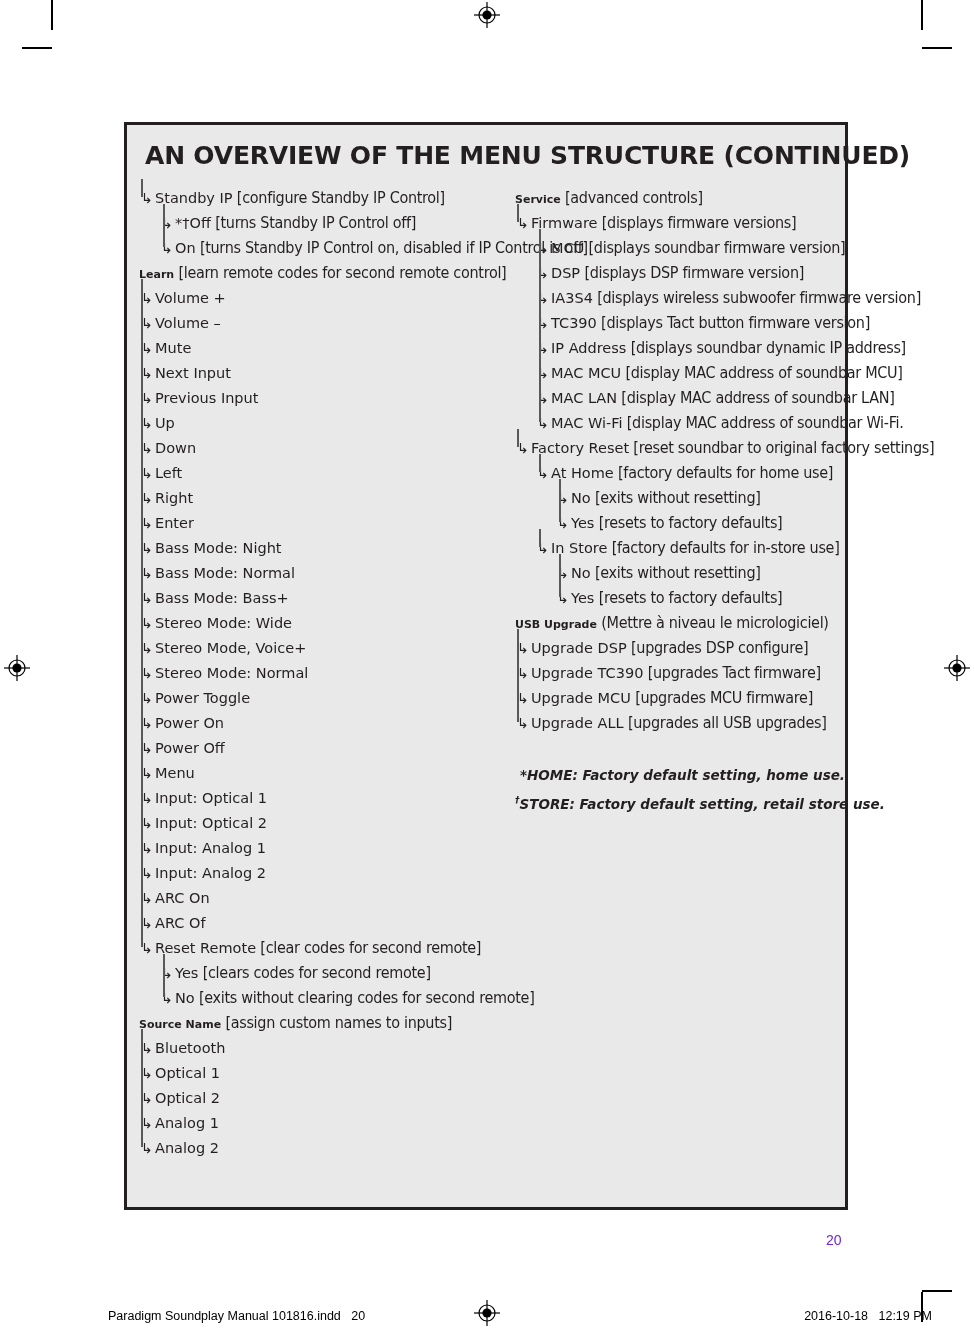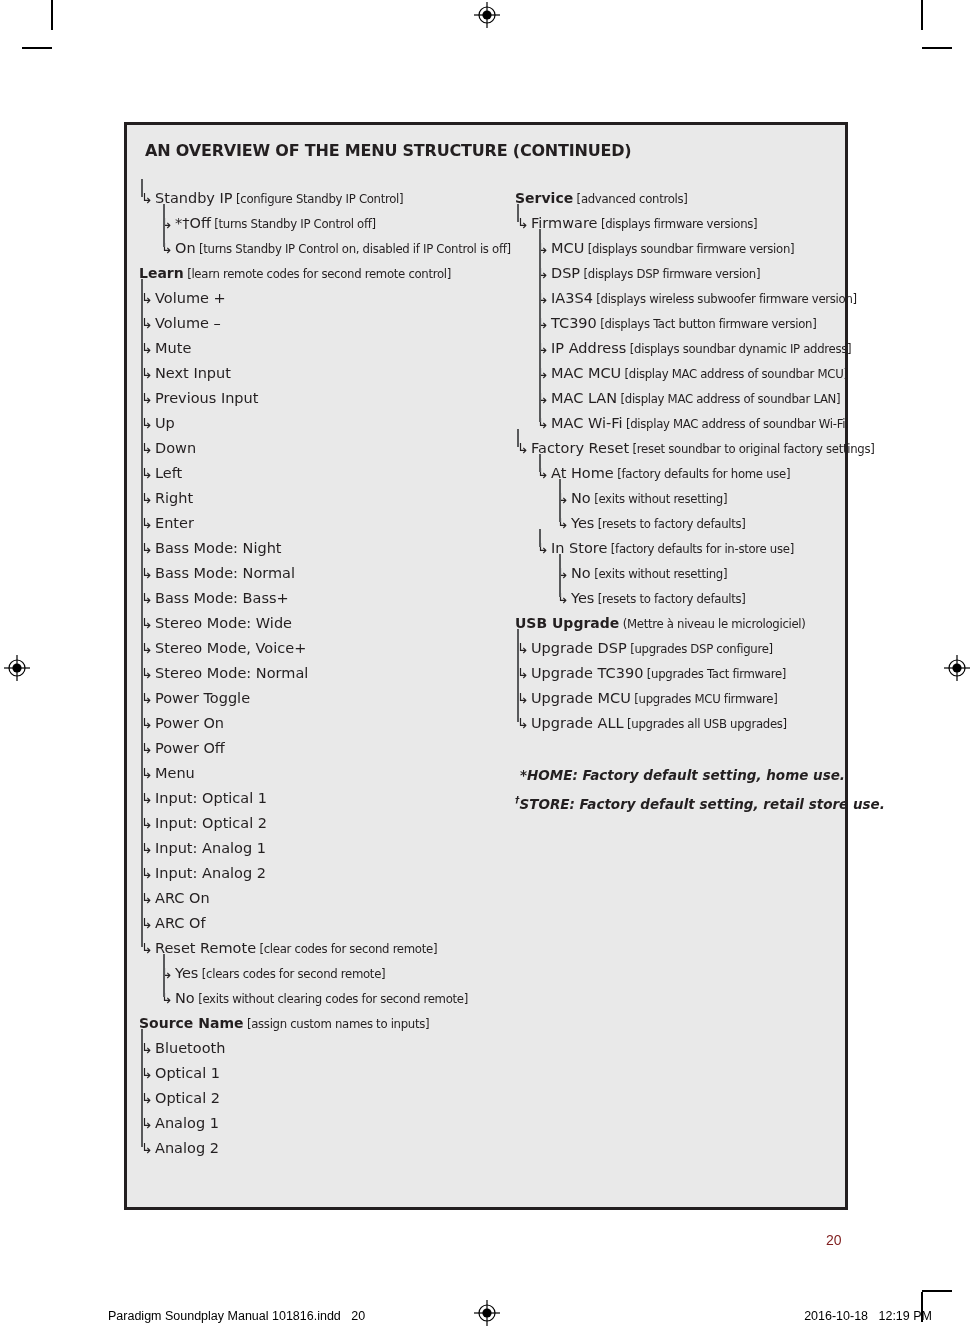--- a/index.html
+++ b/index.html
@@ -28,21 +28,21 @@
     width: 724px;
     height: 1088px;
     background: #e9e9e9;
     border: 3px solid #231f20;
     box-sizing: border-box;
   }
 
   #page-title {
     font-family: "DejaVu Sans", sans-serif;
     font-weight: bold;
-    font-size: 16px;
+    font-size: 25px;
     letter-spacing: -0.2px;
     color: #231f20;
     margin: 16px 0 0 18px;
     white-space: nowrap;
   }
 
   #columns {
     position: absolute;
     top: 60px;
     left: 0;
@@ -63,26 +63,26 @@
     white-space: nowrap;
     color: #231f20;
   }
   .row .label {
     font-family: "DejaVu Sans", sans-serif;
     font-size: 14.5px;
     color: #231f20;
   }
   .row .desc {
     font-family: "DejaVu Sans Condensed", "DejaVu Sans", sans-serif;
-    font-size: 13px;
+    font-size: 16px;
     color: #231f20;
     letter-spacing: -0.3px;
   }
   
-  .row.heading .label { font-weight: bold; font-size: 14px; }
+  .row.heading .label { font-weight: bold; font-size: 11px; }
 
   
   .arrow {
     font-family: "DejaVu Sans", sans-serif;
     font-size: 14px;
     color: #231f20;
     display: inline-block;
     width: 14px;
   }
 
@@ -108,21 +108,21 @@
   .footnote sup { font-size: 9px; }
   #footnotes { margin-top: 28px; text-align: right; }
 
   
   #page-number {
     position: absolute;
     left: 826px;
     top: 1232px;
     font-family: "Liberation Sans", sans-serif;
     font-size: 14px;
-    color: #7f1d1d;
+    color: #6d28d9;
   }
 
   
   #bleed-footer {
     position: absolute;
     left: 0;
     top: 1305px;
     width: 974px;
     height: 26px;
     font-family: "Liberation Sans", sans-serif;

